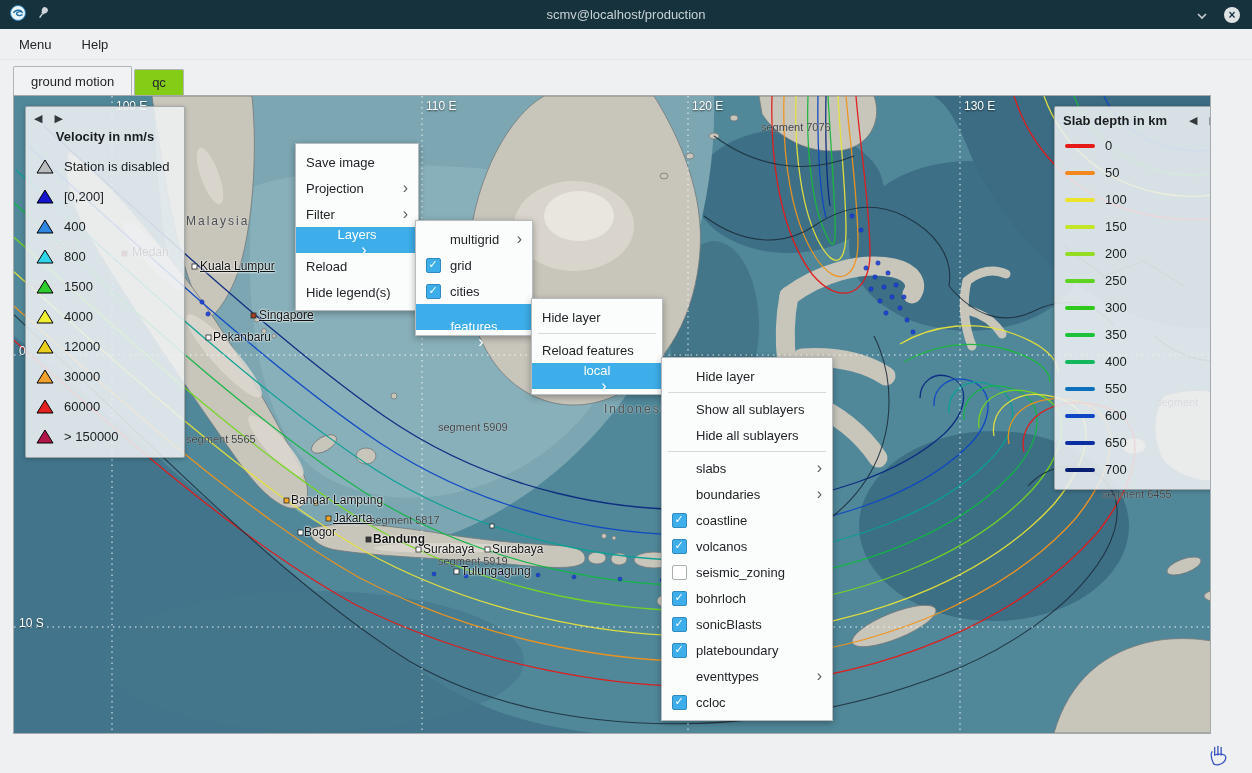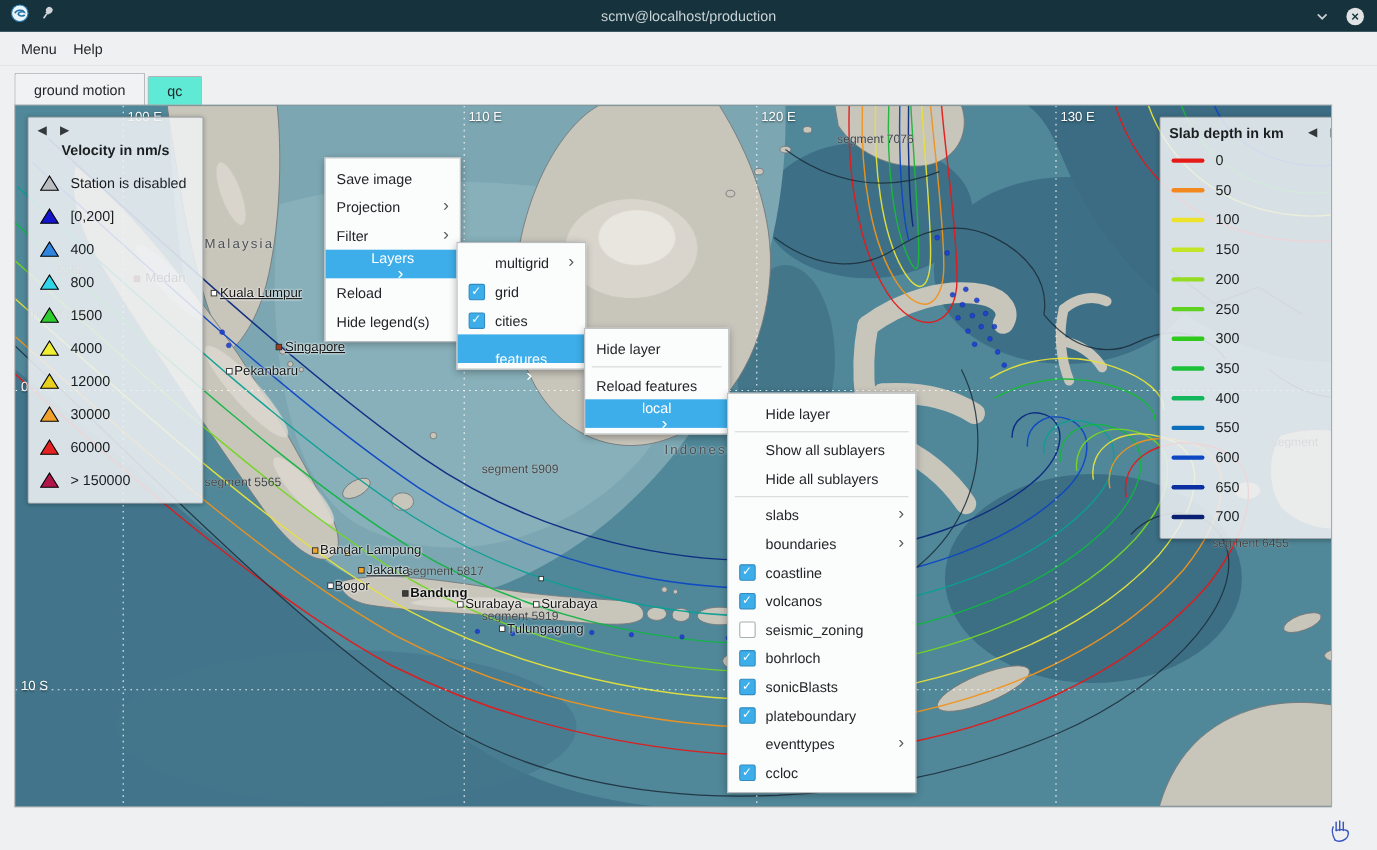--- a/index.html
+++ b/index.html
@@ -9,28 +9,28 @@
   
   .titlebar{position:absolute;top:0;left:0;width:100%;height:29px;display:flex;align-items:center;}
   .tb-title{position:absolute;left:0;right:0;text-align:center;color:#c9d2d6;font-size:13px;}
   .tb-left{display:flex;align-items:center;gap:10px;margin-left:9px;z-index:2;}
   .tb-right{display:flex;align-items:center;gap:16px;margin-left:auto;margin-right:12px;z-index:2;}
   .close-btn{width:16px;height:16px;border-radius:8px;background:#dfe3e4;color:#16333d;
     font-size:12px;line-height:16px;text-align:center;font-weight:bold;cursor:default;}
 
   
   .menubar{position:absolute;top:29px;left:0;width:100%;height:31px;background:#eff0f1;
-    display:flex;align-items:center;gap:7px;padding-left:15px;box-sizing:border-box;
+    display:flex;align-items:center;gap:22px;padding-left:15px;box-sizing:border-box;
     font-size:13px;color:#232629;border-bottom:1px solid #e3e5e6;}
   .menubar span{padding:2px 4px;}
 
   
   .tabbar{position:absolute;top:60px;left:0;width:100%;height:36px;display:flex;
     align-items:flex-end;padding-left:13px;box-sizing:border-box;}
-  .tab{height:26px;line-height:26px;background:#5eead4;border:1px solid #b2b5b7;border-bottom:none;
+  .tab{height:26px;line-height:26px;background:#84cc16;border:1px solid #b2b5b7;border-bottom:none;
     margin-right:2px;padding:0 17px;font-size:13px;color:#232629;border-radius:2px 2px 0 0;}
   .tab.active{height:29px;line-height:29px;background:#f1f2f3;}
 
   
   .map{position:absolute;left:14px;top:96px;width:1196px;height:637px;overflow:hidden;
     box-shadow:0 0 0 1px #a6aaac;background:#508899;}
   .map-label{position:absolute;white-space:nowrap;z-index:2;}
   .lonlat{color:#fff;font-size:12px;text-shadow:0 1px 2px rgba(0,0,0,.6);}
   .city{color:#121212;font-size:12px;text-shadow:0 0 2px #fff,0 0 2px #fff;}
   .city.cap{text-decoration:underline;}

